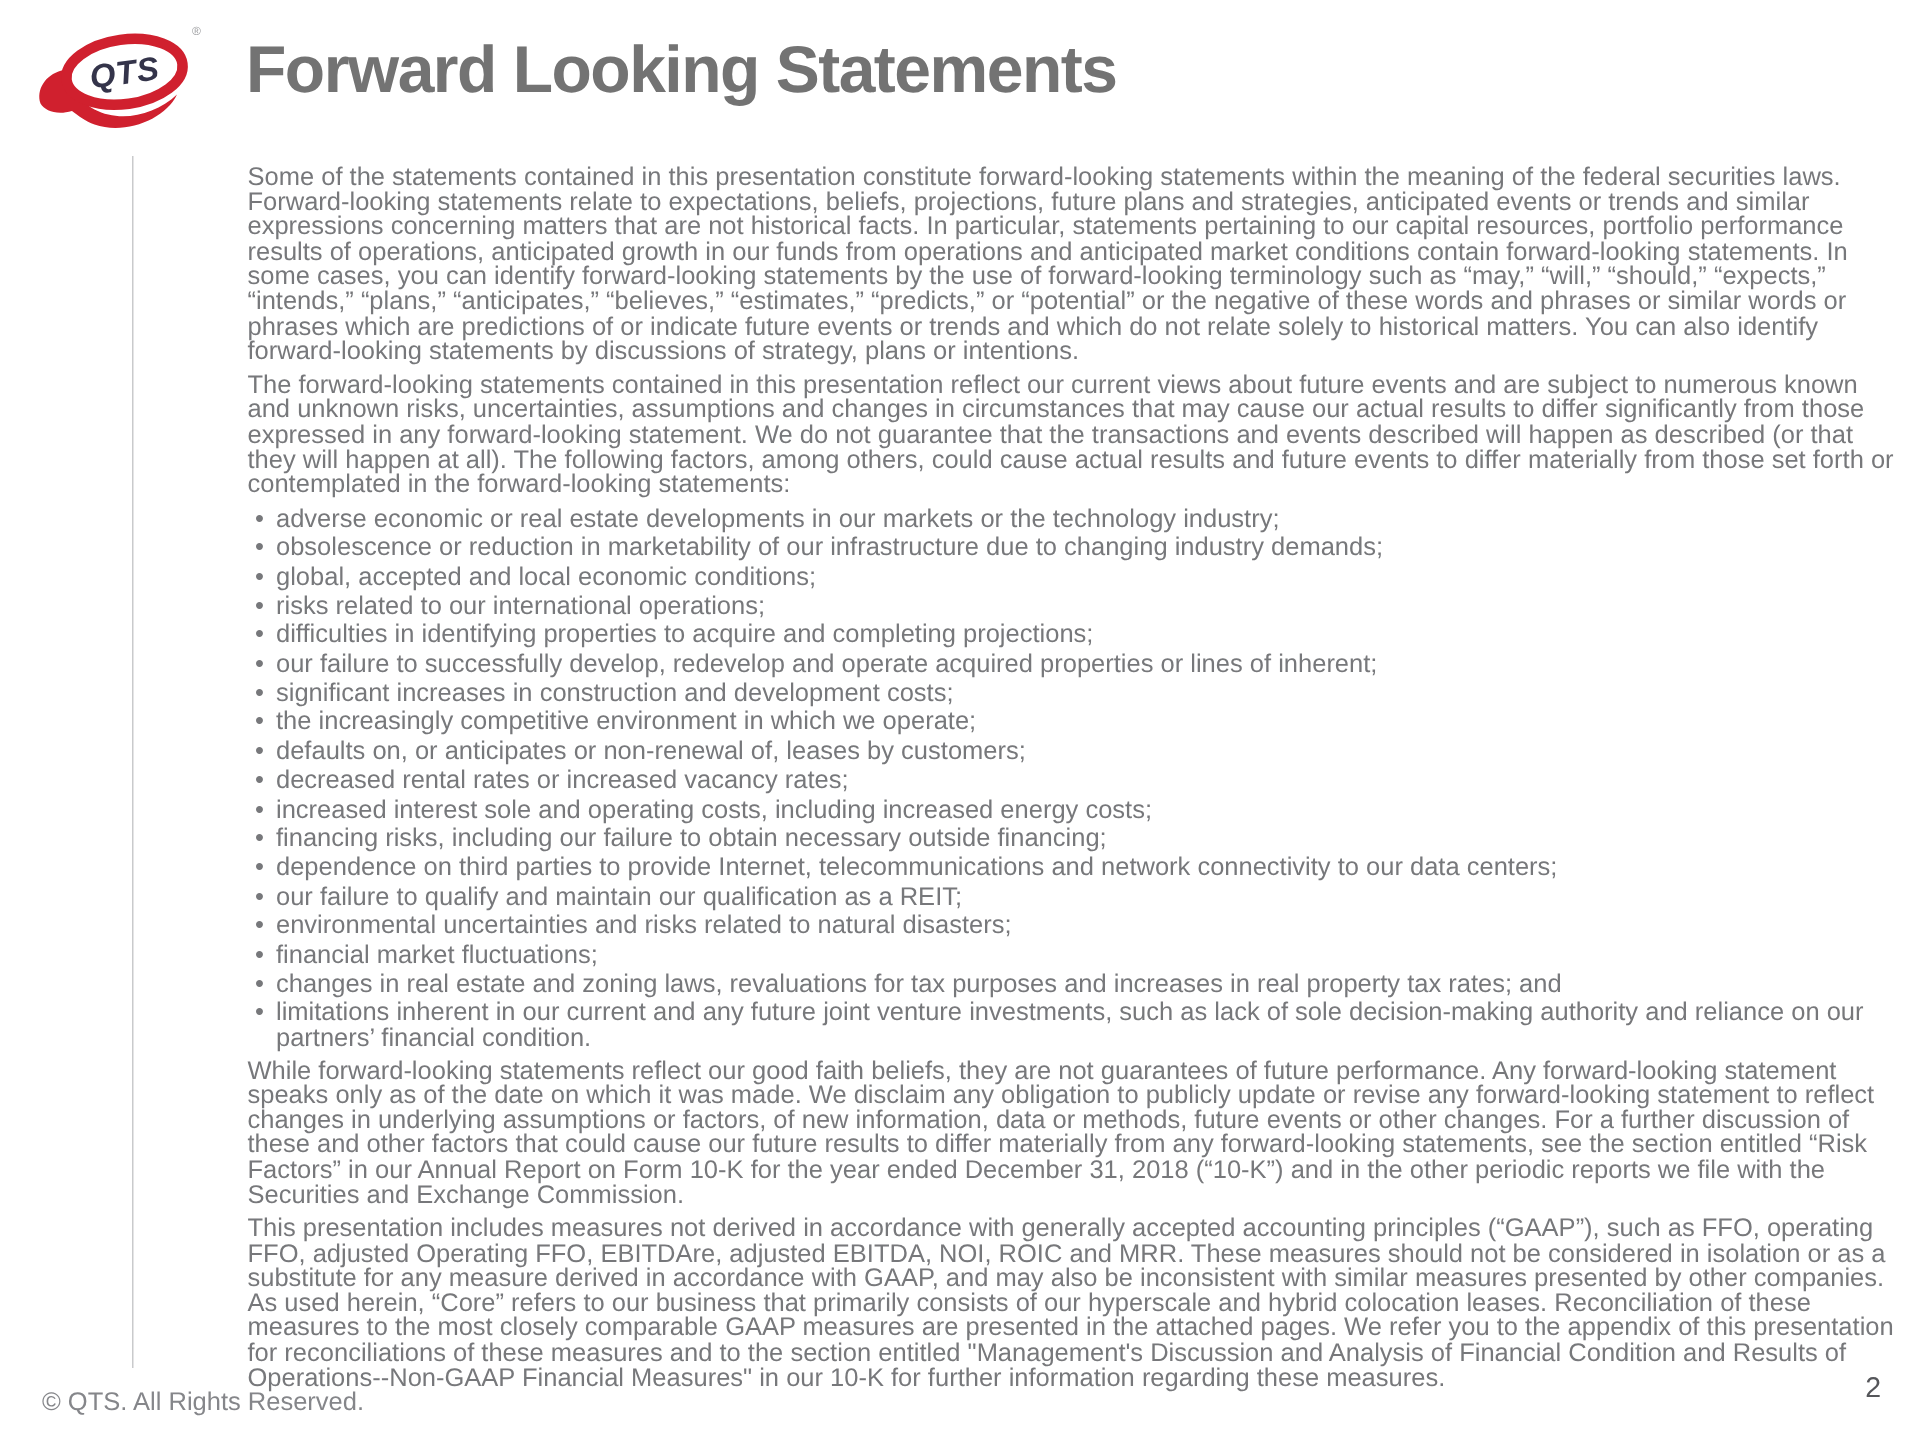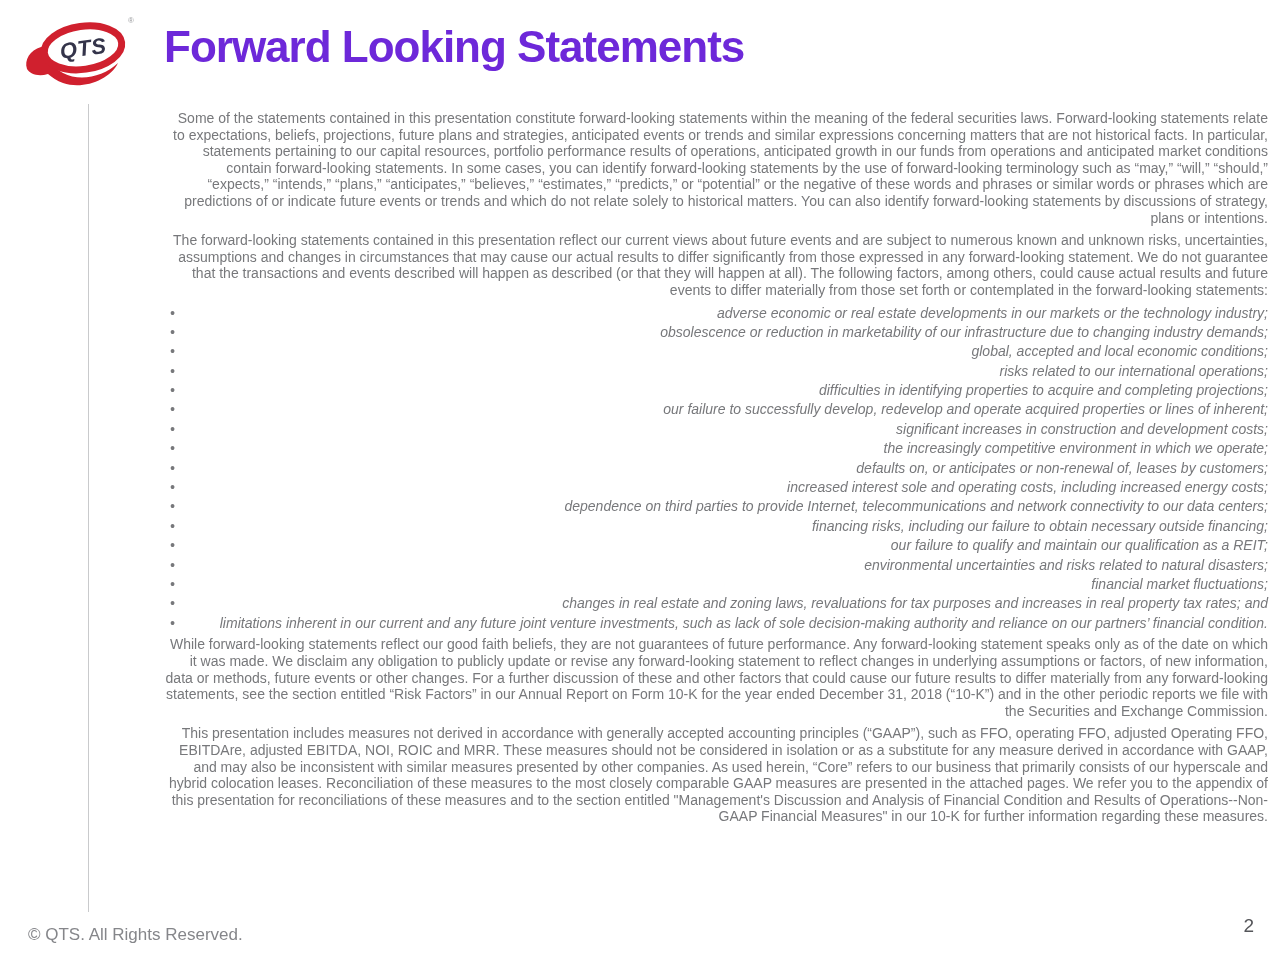--- a/index.html
+++ b/index.html
@@ -13,48 +13,47 @@
   .slide { position: absolute; inset: 0; }
 
   
   .logo {
     position: absolute; left: 24px; top: 12px;
     width: 116px; height: 82px;
   }
   .slide-title {
     position: absolute; left: 164px; top: 22px;
     font-size: 44px; font-weight: 700;
-    color: #6d28d9; letter-spacing: -1px;
+    color: #737373; letter-spacing: -1px;
     white-space: nowrap;
   }
 
   
   .vrule {
     position: absolute; left: 88px; top: 104px;
     width: 1px; height: 808px; background: #c9cacc;
   }
 
   
   .content {
     position: absolute; left: 165px; top: 110px;
     width: 1103px;
     color: #77787b;
-    font-size: 14px; line-height: 16.6px;
-    text-align: right;
+    font-size: 17px; line-height: 16.6px;
+    text-align: left;
   }
   .content p { margin: 0 0 6px 0; }
   .content ul {
     list-style: none;
     margin: 2px 0 5px 0; padding: 0;
   }
   .content li {
     position: relative;
     padding-left: 19px;
     margin: 0 0 2.8px 0;
-    font-style: italic;
   }
   .content li::before {
     content: "\2022";
     position: absolute; left: 5px; top: 0;
     color: #77787b;
   }
 
   
   .copyright {
     position: absolute; left: 28px; top: 925px;
@@ -92,23 +91,24 @@
     <ul>
         <li><span>adverse economic or real estate developments in our markets or the technology industry;</span></li>
         <li><span>obsolescence or reduction in marketability of our infrastructure due to changing industry demands;</span></li>
         <li><span>global, accepted and local economic conditions;</span></li>
         <li><span>risks related to our international operations;</span></li>
         <li><span>difficulties in identifying properties to acquire and completing projections;</span></li>
         <li><span>our failure to successfully develop, redevelop and operate acquired properties or lines of inherent;</span></li>
         <li><span>significant increases in construction and development costs;</span></li>
         <li><span>the increasingly competitive environment in which we operate;</span></li>
         <li><span>defaults on, or anticipates or non-renewal of, leases by customers;</span></li>
+        <li><span>decreased rental rates or increased vacancy rates;</span></li>
         <li><span>increased interest sole and operating costs, including increased energy costs;</span></li>
+        <li><span>financing risks, including our failure to obtain necessary outside financing;</span></li>
         <li><span>dependence on third parties to provide Internet, telecommunications and network connectivity to our data centers;</span></li>
-        <li><span>financing risks, including our failure to obtain necessary outside financing;</span></li>
         <li><span>our failure to qualify and maintain our qualification as a REIT;</span></li>
         <li><span>environmental uncertainties and risks related to natural disasters;</span></li>
         <li><span>financial market fluctuations;</span></li>
         <li><span>changes in real estate and zoning laws, revaluations for tax purposes and increases in real property tax rates; and</span></li>
         <li><span>limitations inherent in our current and any future joint venture investments, such as lack of sole decision-making authority and reliance on our partners’ financial condition.</span></li>
       </ul>
     <p>While forward-looking statements reflect our good faith beliefs, they are not guarantees of future performance. Any forward-looking statement speaks only as of the date on which it was made. We disclaim any obligation to publicly update or revise any forward-looking statement to reflect changes in underlying assumptions or factors, of new information, data or methods, future events or other changes. For a further discussion of these and other factors that could cause our future results to differ materially from any forward-looking statements, see the section entitled “Risk Factors” in our Annual Report on Form 10-K for the year ended December 31, 2018 (“10-K”) and in the other periodic reports we file with the Securities and Exchange Commission.</p>
     <p>This presentation includes measures not derived in accordance with generally accepted accounting principles (“GAAP”), such as FFO, operating FFO, adjusted Operating FFO, EBITDAre, adjusted EBITDA, NOI, ROIC and MRR. These measures should not be considered in isolation or as a substitute for any measure derived in accordance with GAAP, and may also be inconsistent with similar measures presented by other companies. As used herein, “Core” refers to our business that primarily consists of our hyperscale and hybrid colocation leases. Reconciliation of these measures to the most closely comparable GAAP measures are presented in the attached pages. We refer you to the appendix of this presentation for reconciliations of these measures and to the section entitled "Management's Discussion and Analysis of Financial Condition and Results of Operations--Non-GAAP Financial Measures" in our 10-K for further information regarding these measures.</p>
   </div>
 

